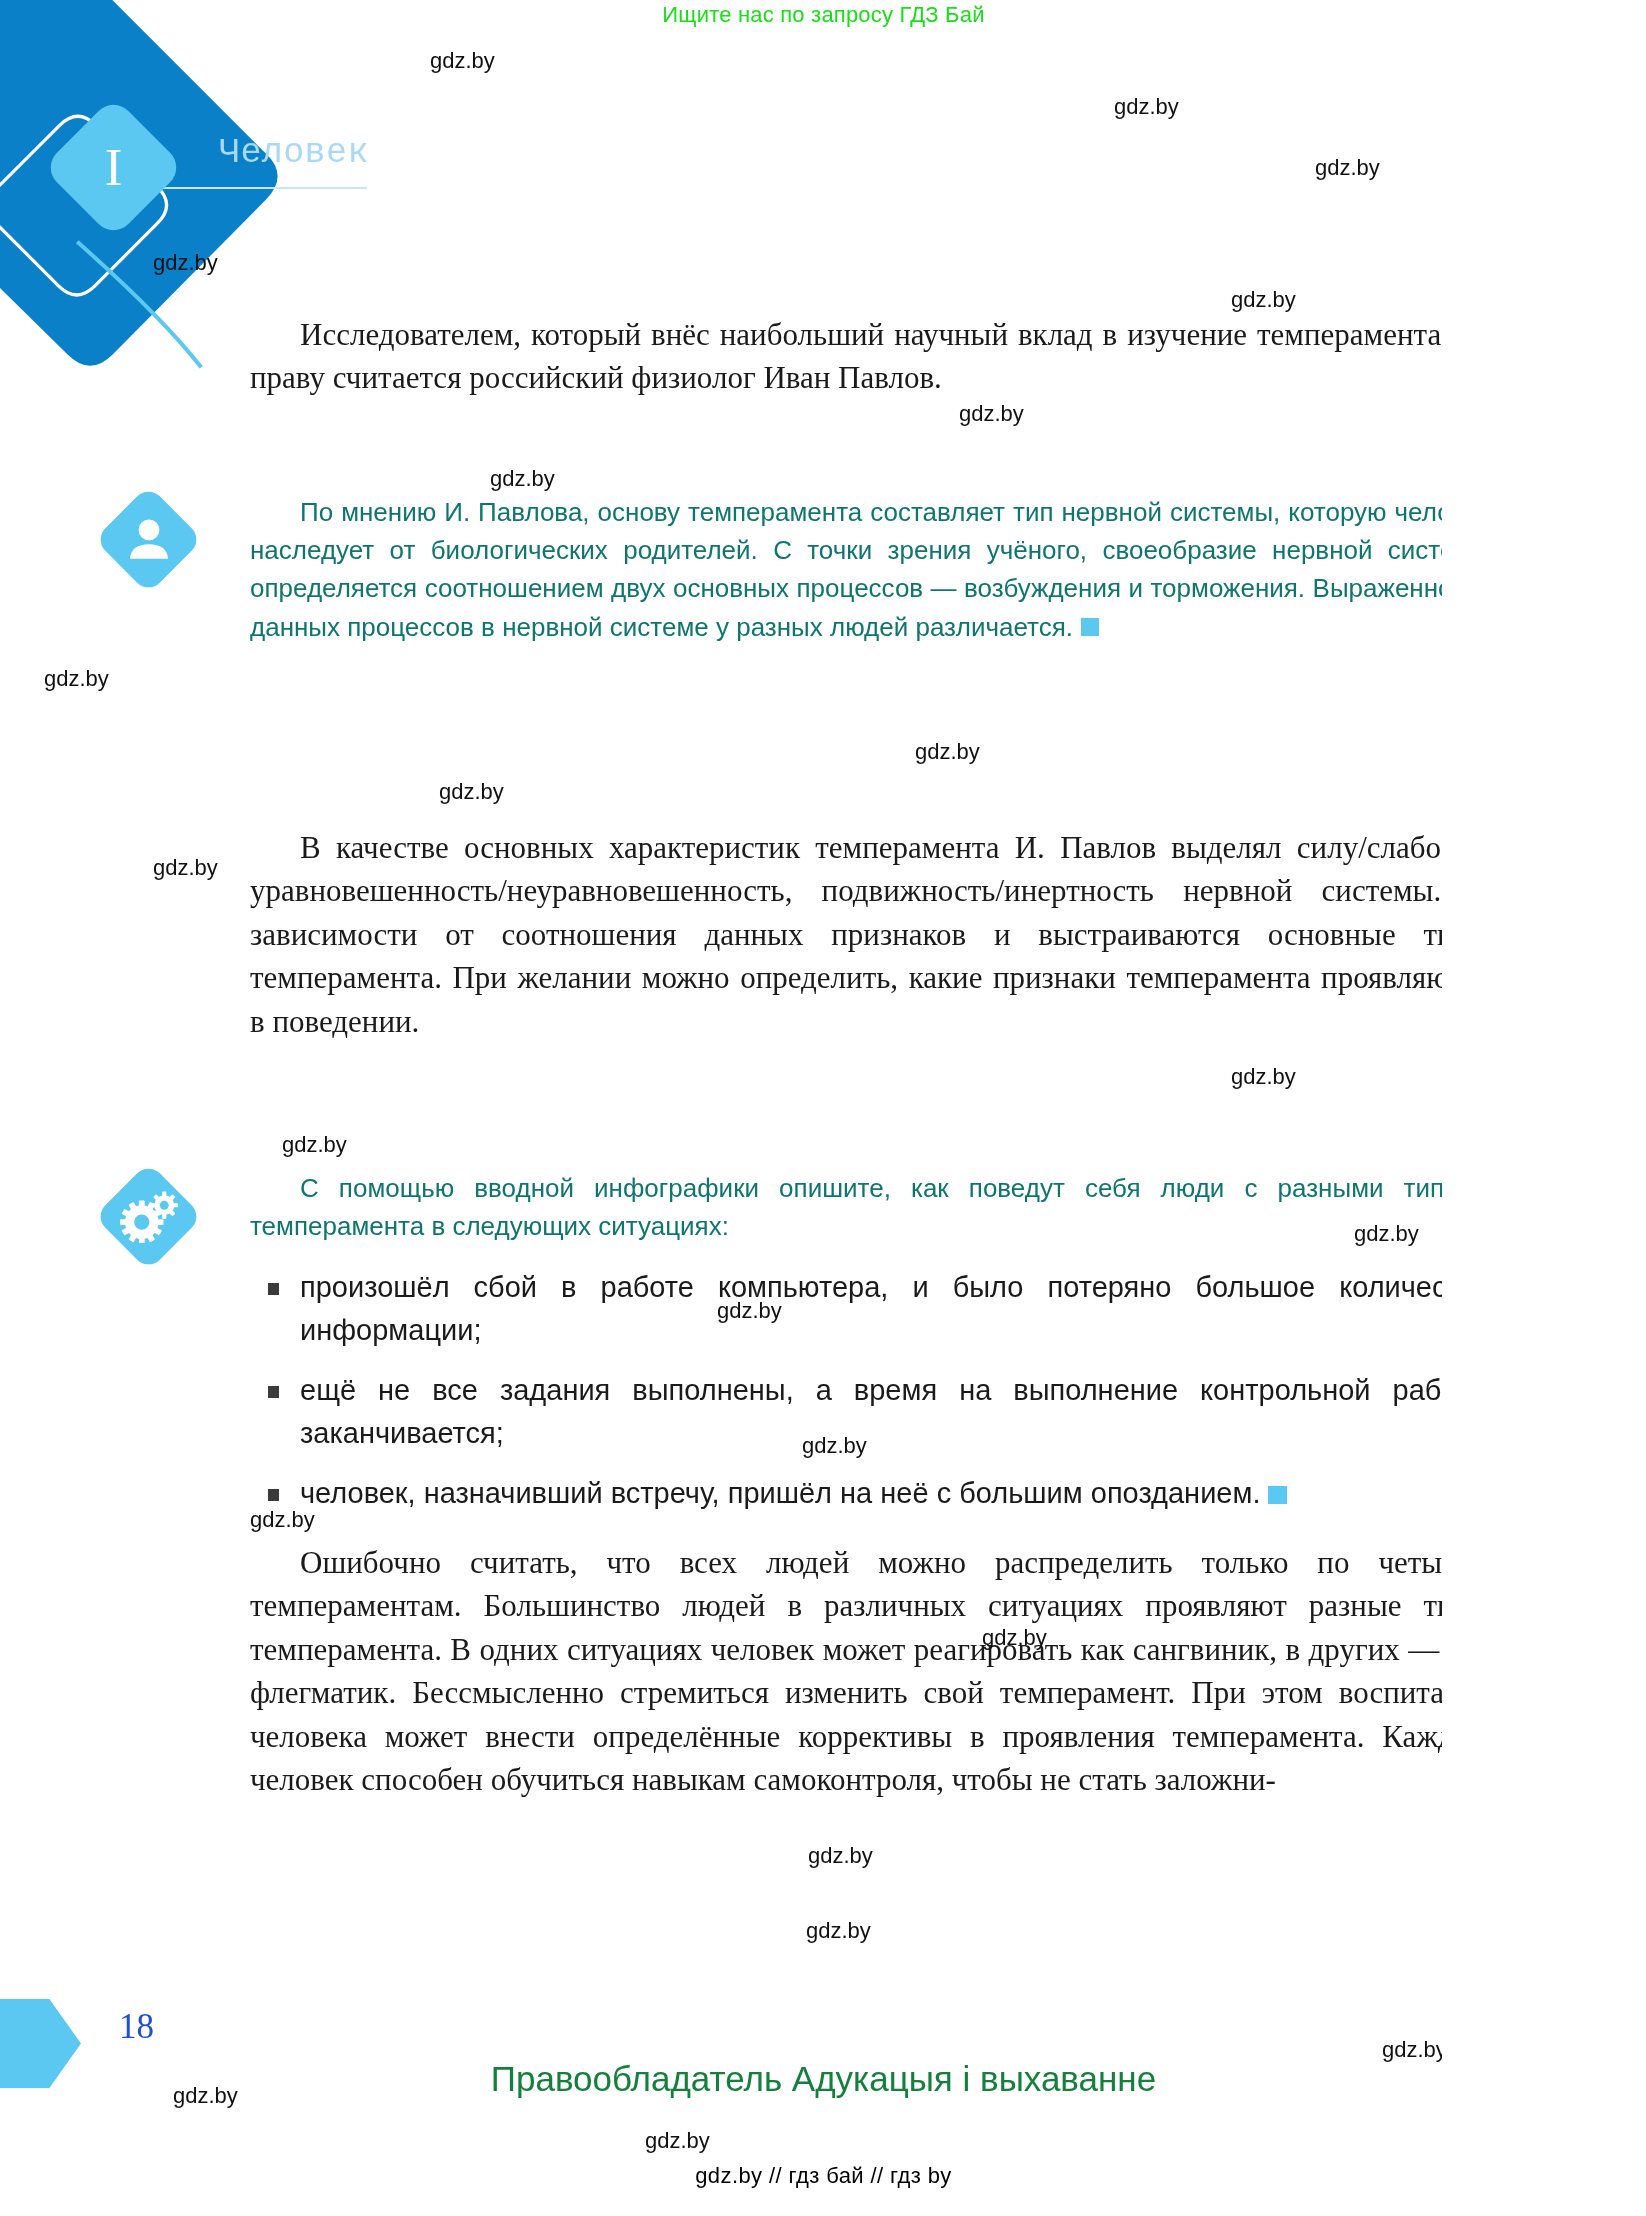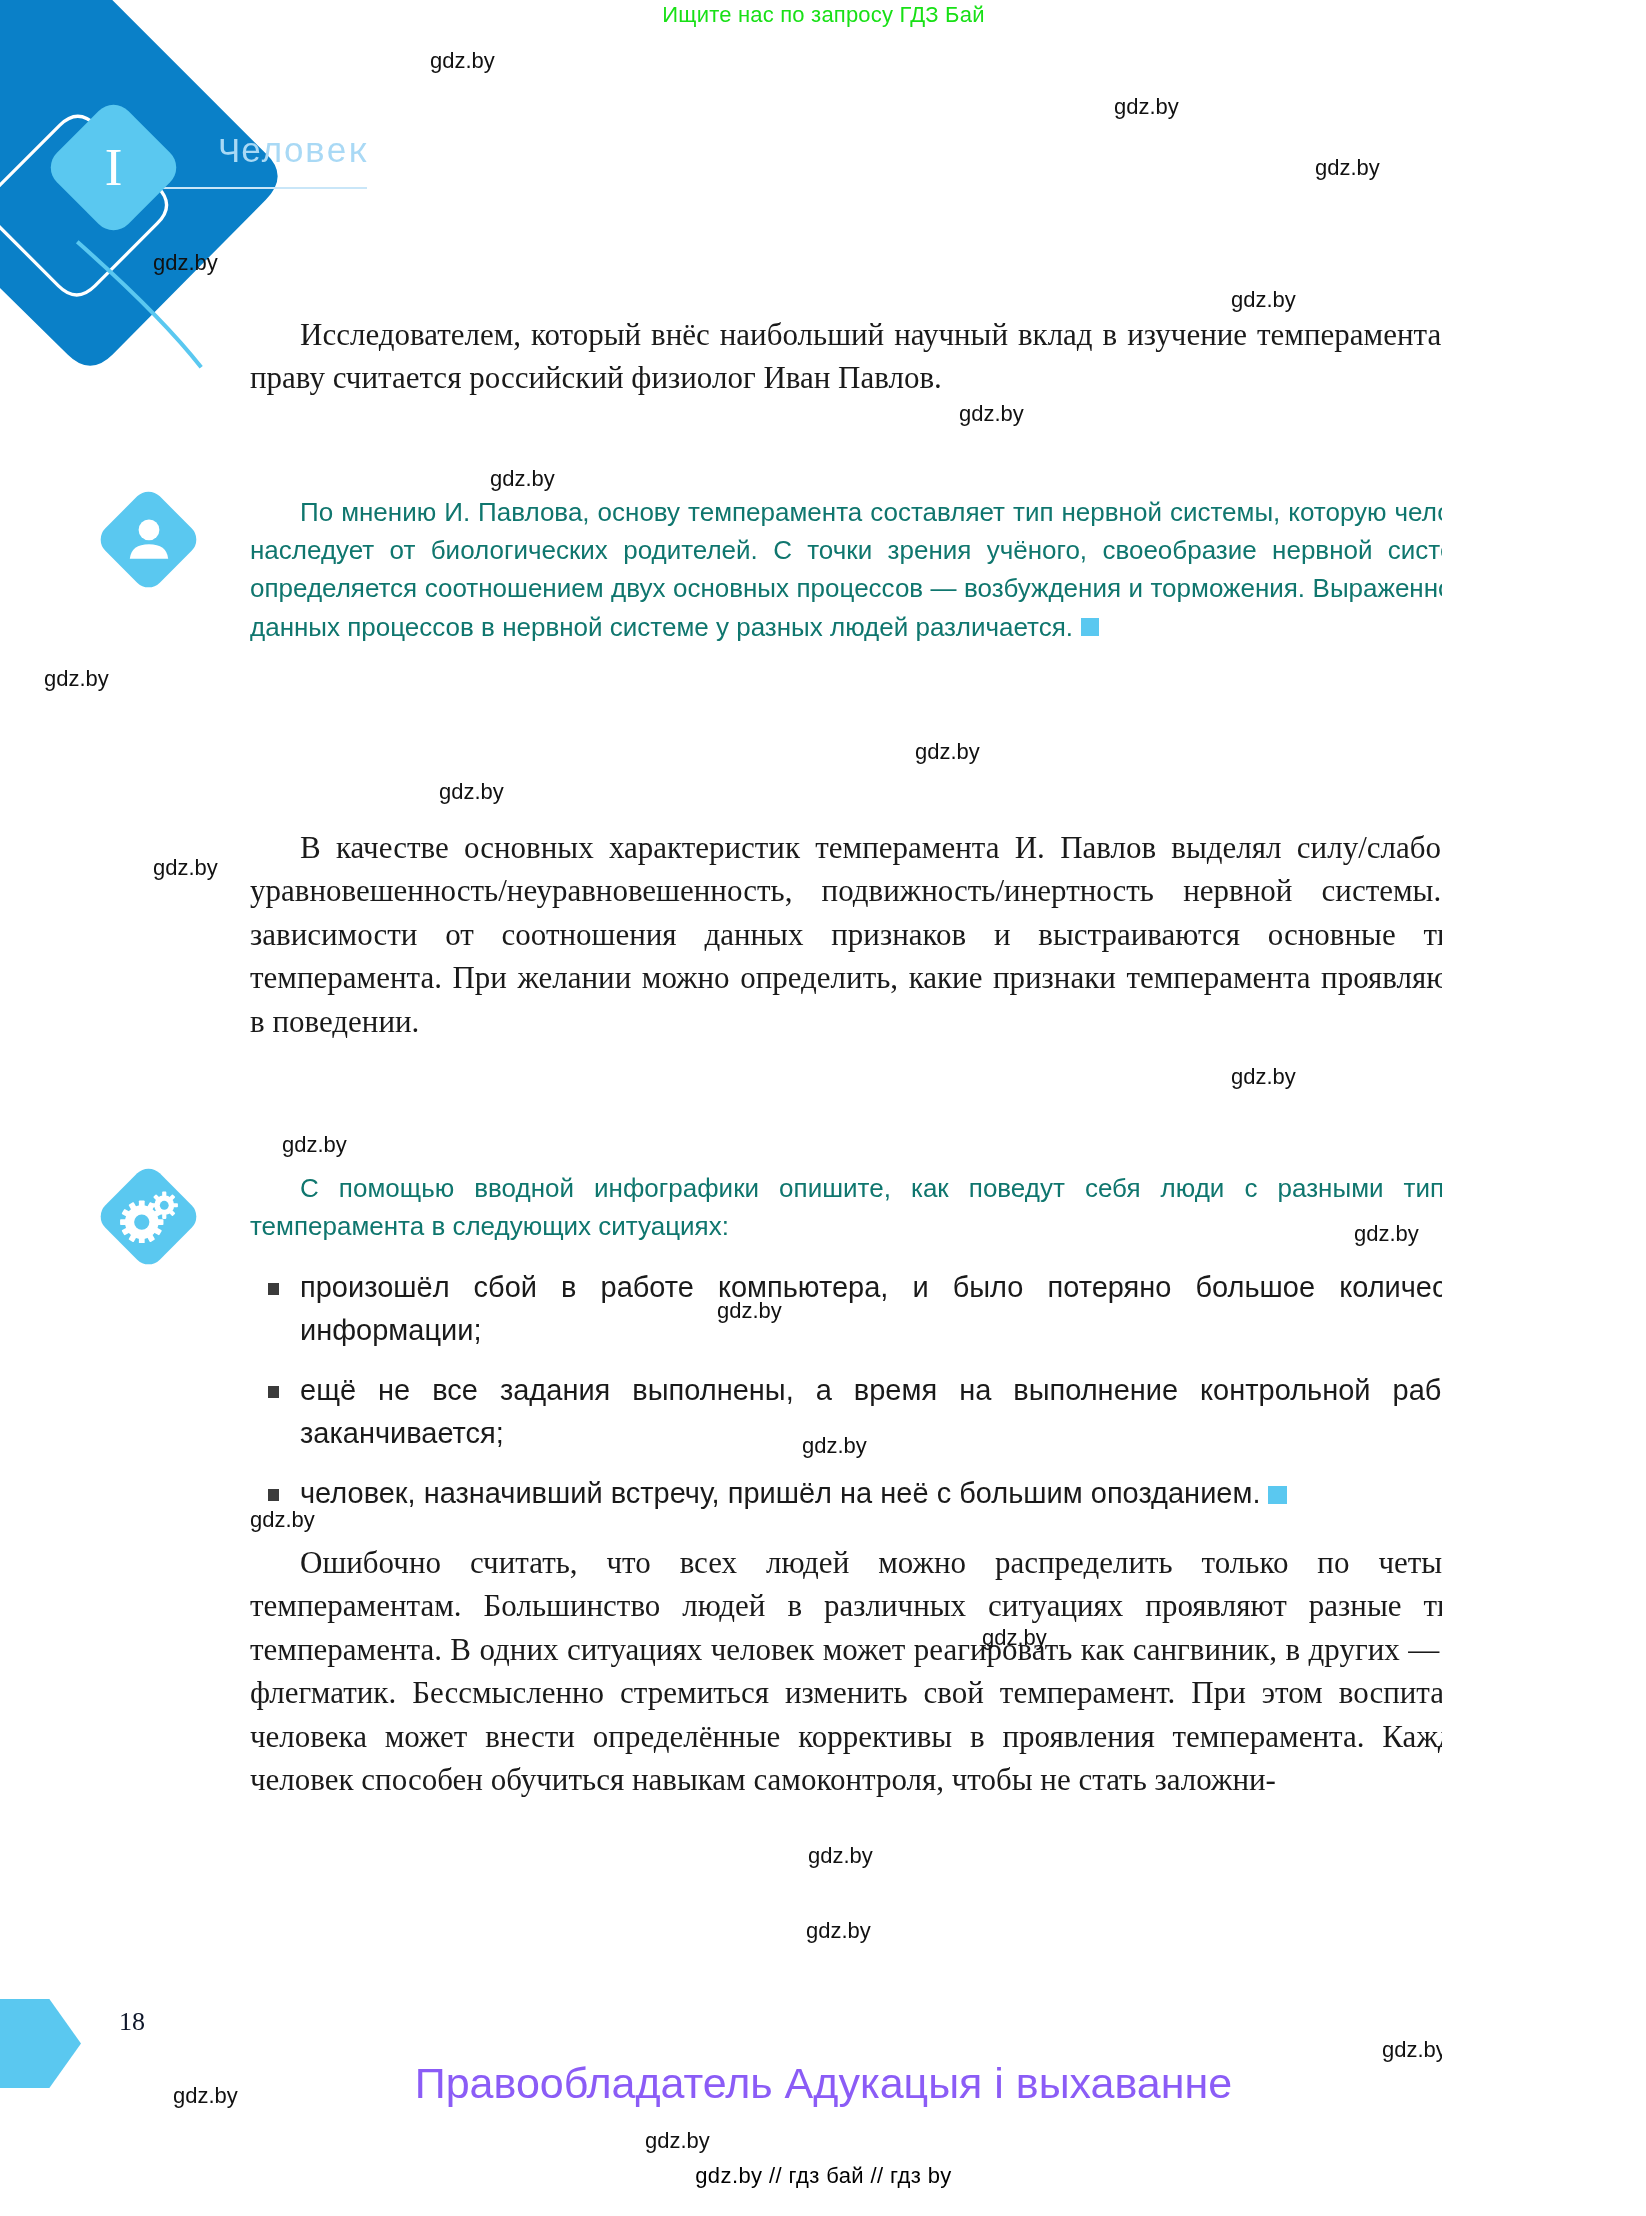--- a/index.html
+++ b/index.html
@@ -183,33 +183,33 @@
     background: #5ac8f0;
     border-radius: 14.5px;
     clip-path: polygon(0% 0%, 72% 0%, 100% 50%, 72% 100%, 0% 100%);
     z-index: 9;
   }
   #page-number {
     position: absolute;
     left: 119px;
     top: 2007px;
     font-family: "Liberation Serif", serif;
-    font-size: 26px;
-    color: #0f172a;
+    font-size: 35px;
+    color: #1d4ed8;
     z-index: 11;
   }
   #copyright-line {
     position: absolute;
     left: 0;
     top: 2059px;
     width: 1647px;
     text-align: center;
     font-family: "Liberation Sans", sans-serif;
-    font-size: 43px;
-    color: #8b5cf6;
+    font-size: 35px;
+    color: #15803d;
     z-index: 11;
   }
   #footer-links {
     position: absolute;
     left: 0;
     top: 2163px;
     width: 1647px;
     text-align: center;
     font-family: "Liberation Sans", sans-serif;
     font-size: 22px;

